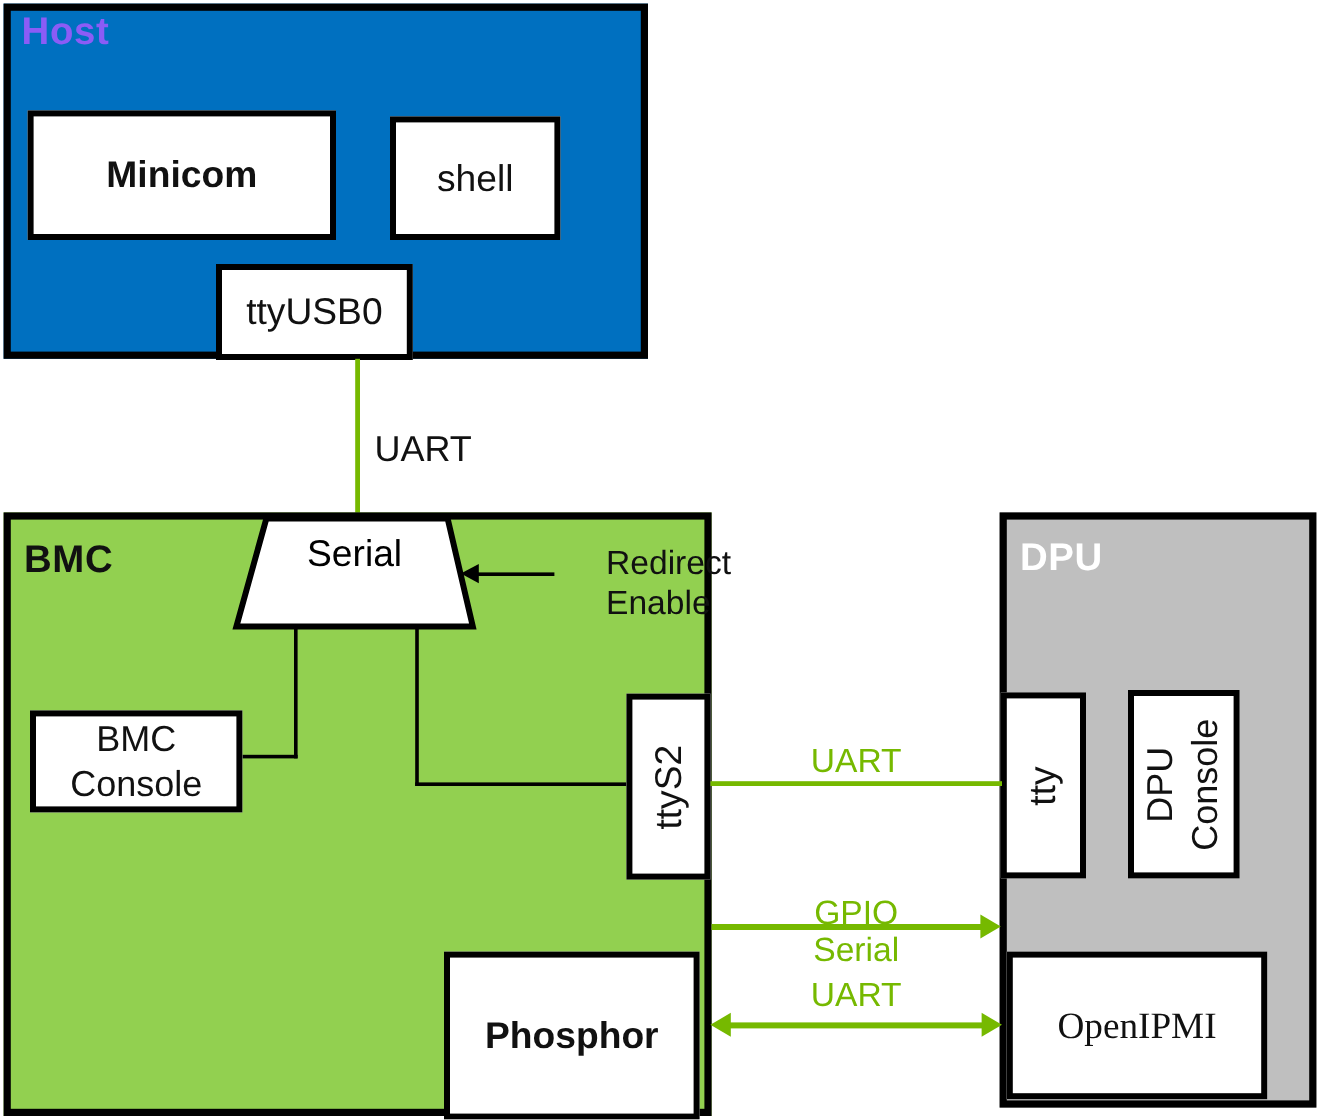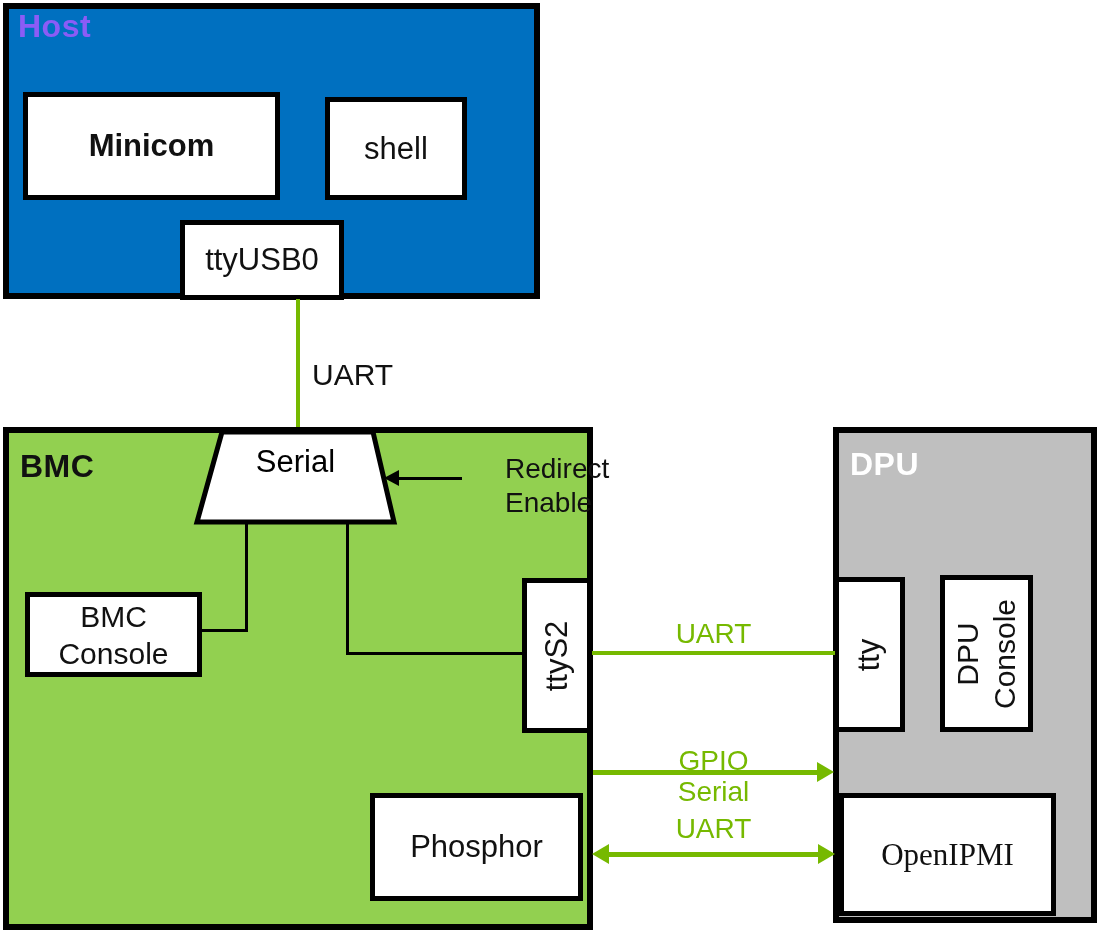--- a/index.html
+++ b/index.html
@@ -93,21 +93,21 @@
     <div>
       <div>BMC</div>
       <div>Console</div>
     </div>
   </div>
 
   <div class="node" style="left:522px;top:578px;width:70px;height:155px;">
     <span class="rot">ttyS2</span>
   </div>
 
-  <div class="node" style="left:370px;top:793px;width:213px;height:108px;">
+  <div class="node" style="left:370px;top:793px;width:213px;height:140px;font-weight:bold;">
     <div>
       <div>Phosphor</div>
     </div>
   </div>
 
   <div class="zone" style="left:833px;top:427px;width:264px;height:496px;background:var(--dpu-fill);"></div>
   <div class="zone-label" style="left:850px;top:446px;color:#ffffff;">DPU</div>
 
   <div class="node" style="left:834px;top:577px;width:71px;height:155px;">
     <span class="rot">tty</span>

